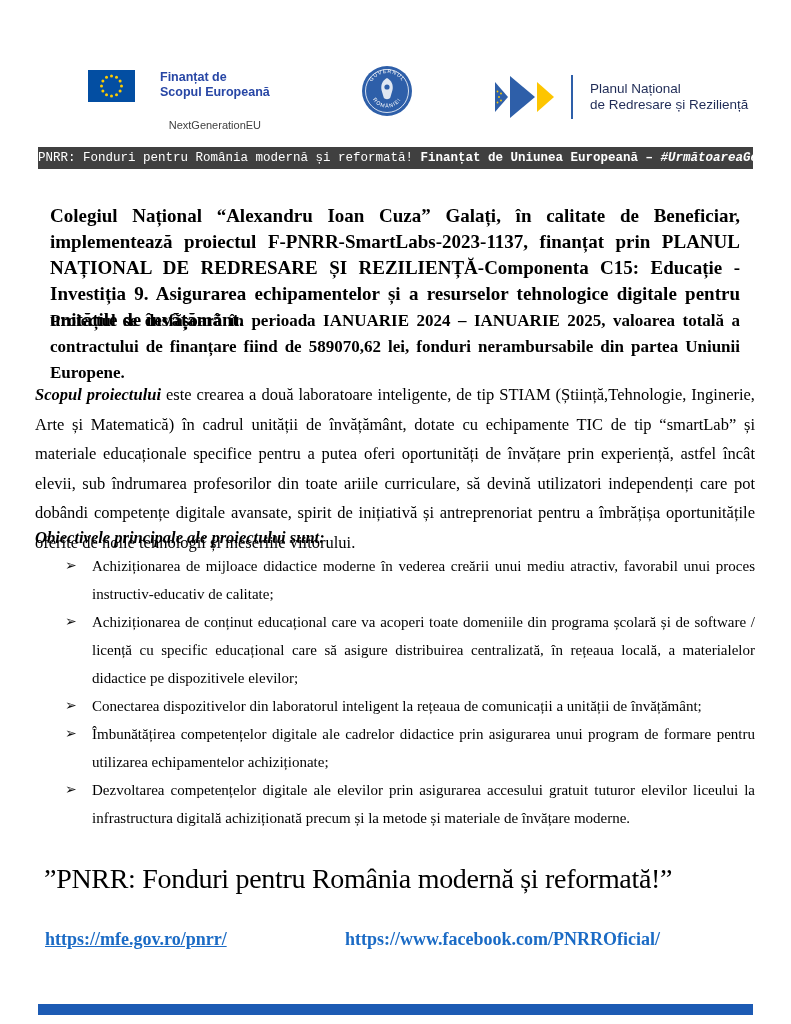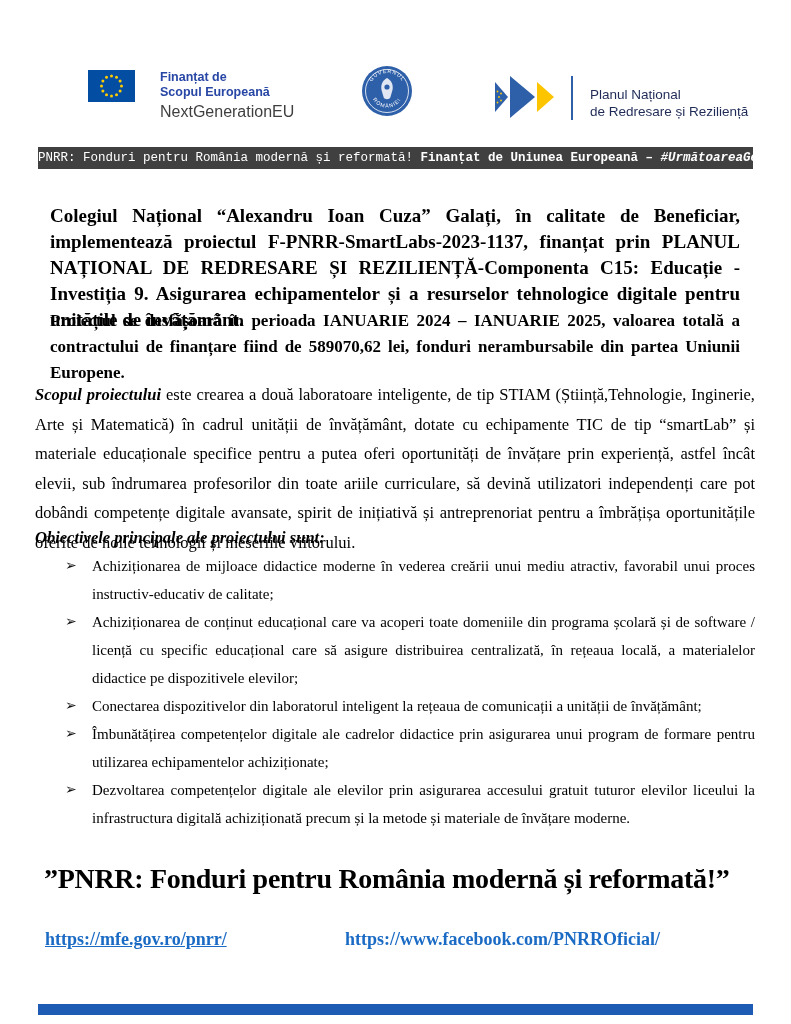--- a/index.html
+++ b/index.html
@@ -3,25 +3,25 @@
 <meta charset="utf-8">
 <style>
   html,body{margin:0;padding:0;background:#e8e8e8;}
   .page{position:relative;width:791px;height:1024px;margin:0 auto;background:#ffffff;
         font-family:"Liberation Serif",serif;color:#000;overflow:hidden;}
 
   
   .eu-logo{position:absolute;left:88px;top:70px;display:flex;gap:25px;align-items:flex-start;}
   .eu-text{font-family:"Liberation Sans",sans-serif;}
   .eu-text .l1,.eu-text .l2{font-size:12.5px;font-weight:bold;color:#2746A5;line-height:15px;}
-  .eu-text .l3{font-size:16px;color:#3f3f3f;margin-top:5px;line-height:13px;}
+  .eu-text .l3{font-size:11px;color:#3f3f3f;margin-top:19px;line-height:13px;text-align:center;}
 
   .gov-seal{position:absolute;left:361px;top:65px;}
 
-  .pnrr-logo{position:absolute;left:495px;top:74px;display:flex;align-items:flex-end;gap:8px;}
+  .pnrr-logo{position:absolute;left:495px;top:74px;display:flex;align-items:center;gap:8px;}
   .pnrr-sep{width:2px;height:44px;background:#2E5FA9;margin:0 9px 0 6px;}
   .pnrr-text{font-family:"Liberation Sans",sans-serif;font-size:13.5px;color:#1F2B56;line-height:16.5px;}
 
   
   .banner{position:absolute;left:38px;top:147px;width:715px;height:22px;background:#404040;
           color:#fff;font-family:Liberation Mono, monospace;font-size:12.5px;
           text-align:center;line-height:22px;white-space:nowrap;}
   .banner .b-bold{font-weight:bold;}
   .banner .b-bi{font-weight:bold;font-style:italic;}
 
@@ -35,21 +35,21 @@
   .scope .lead{font-weight:bold;font-style:italic;}
 
   .obj-head{position:absolute;left:35px;top:528px;width:720px;font-size:16.5px;
       font-weight:bold;font-style:italic;}
   .obj-list{position:absolute;left:35px;top:552px;width:720px;margin:0;padding:0;list-style:none;}
   .obj-list li{display:flex;align-items:flex-start;padding-left:30px;}
   .obj-list .bm{width:27px;flex:0 0 27px;font-size:14px;line-height:28px;color:#111;}
   .obj-list .bt{flex:1;font-size:15px;line-height:28px;text-align:justify;}
 
   
-  .slogan{position:absolute;left:44px;top:862px;width:710px;font-size:28px;font-weight:bold;
+  .slogan{position:absolute;left:44px;top:862px;width:710px;font-size:28px;font-weight:normal;
       letter-spacing:-0.3px;line-height:34px;}
   .link{position:absolute;top:929px;font-size:18px;font-weight:bold;color:#1B6BC5;
       font-family:"Liberation Serif",serif;}
   .link-left{left:45px;text-decoration:underline;}
   .link-right{left:345px;text-decoration:none;}
   .bottom-bar{position:absolute;left:38px;top:1004px;width:715px;height:11px;background:#1D5BB4;}
 </style>
 </head>
 <body>
 

